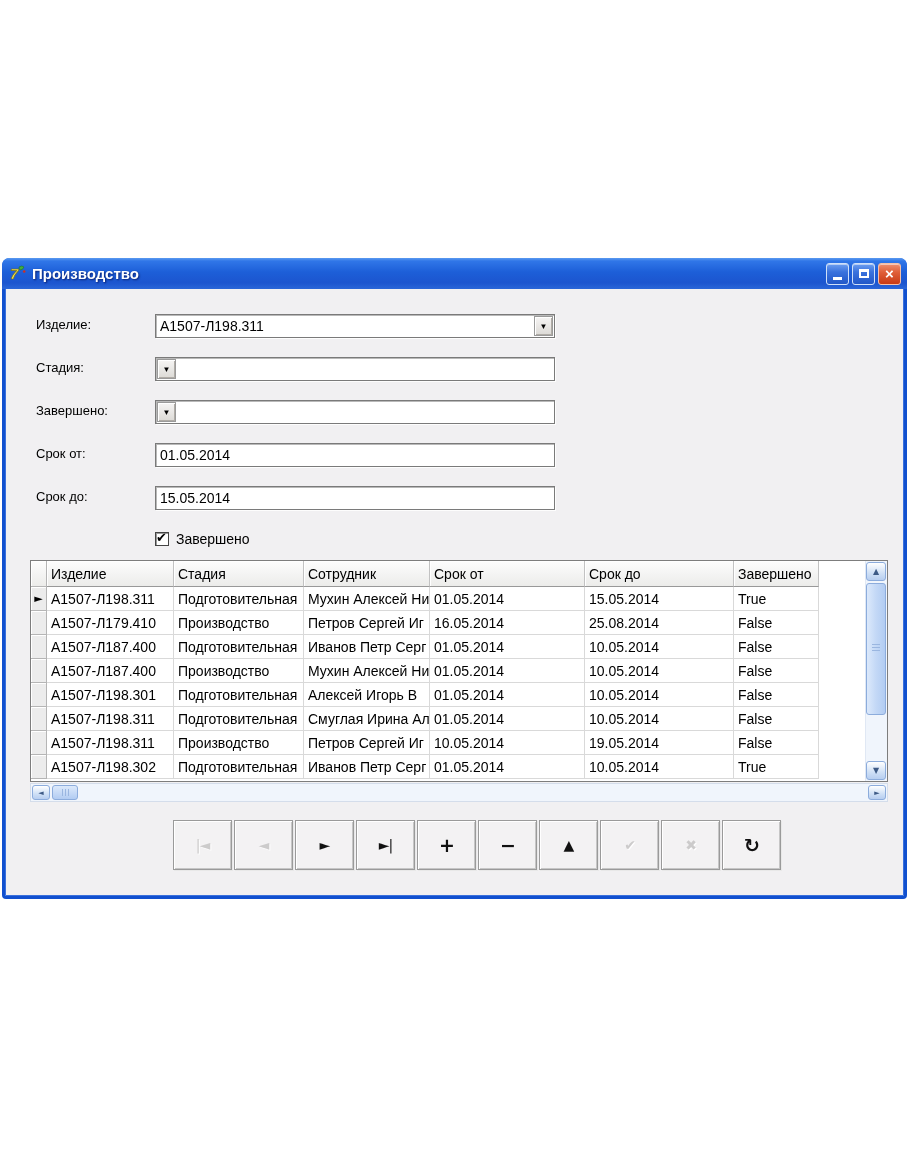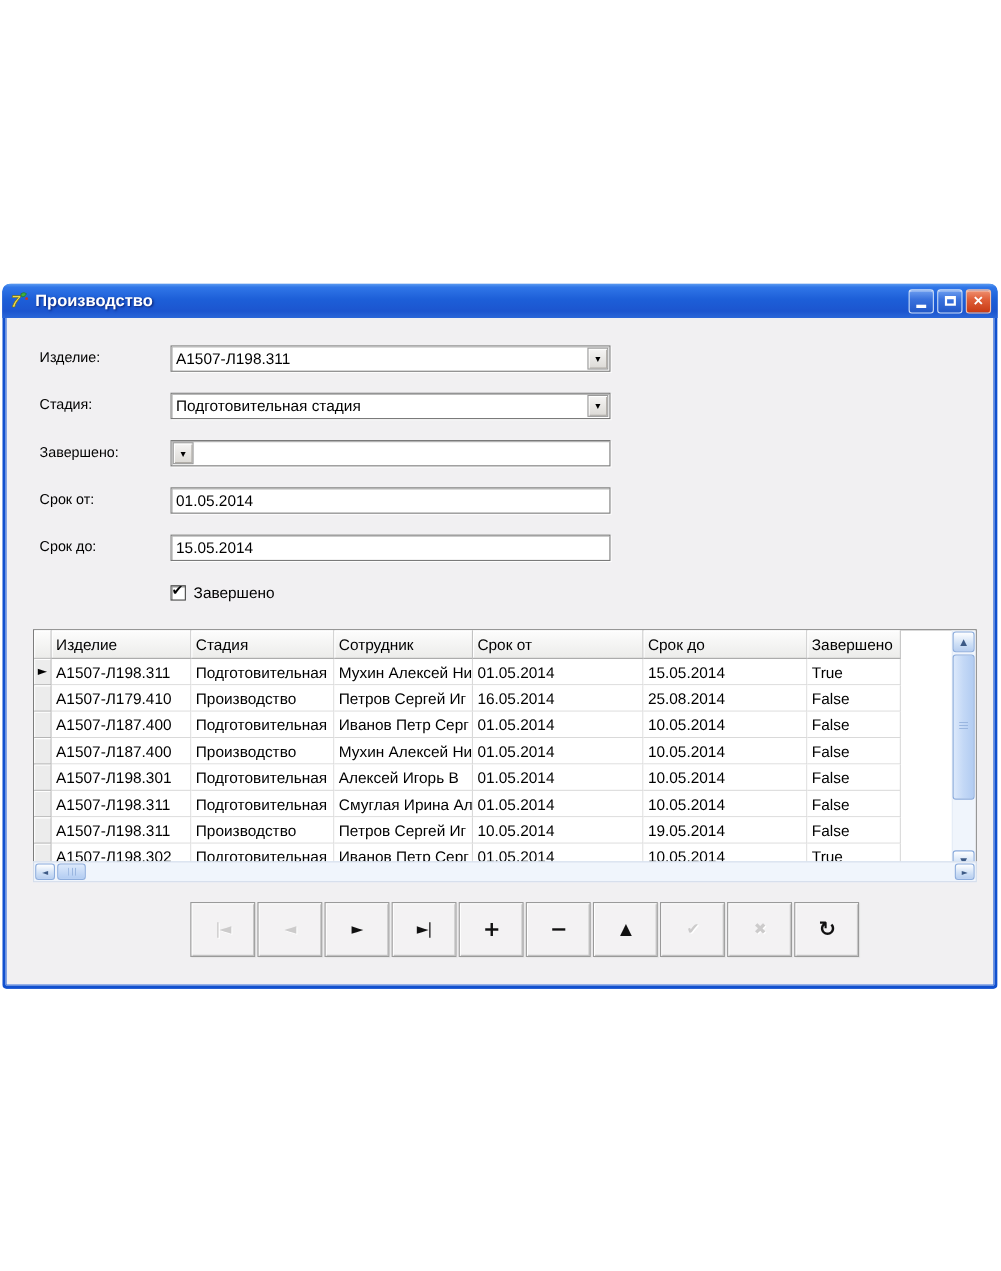--- a/index.html
+++ b/index.html
@@ -50,21 +50,21 @@
     align-items:center; cursor:pointer; }
   .cb-box { width:14px; height:14px; background:#fff; border:1px solid #444;
     box-shadow:inset 1px 1px 0 #9a9a9a; position:relative; }
   .cb-box .check { display:none; position:absolute; left:0px; top:-3px; font-size:13px;
     color:#000; font-family:"DejaVu Sans",sans-serif; }
   .cb-row.checked .cb-box .check { display:block; }
   .cb-label { font-size:14px; margin-left:7px; }
 
   
   .grid { position:absolute; left:25px; top:271px; width:858px; height:222px;
-    background:#fff; border:1px solid #7d7d7d; overflow:hidden;margin-top:12px; }
+    background:#fff; border:1px solid #7d7d7d; overflow:hidden; }
   .grid-inner { position:absolute; left:0; top:0; right:22px; bottom:0; overflow:hidden; }
   .grow { display:flex; height:24px; }
   .grow.header { height:26px; }
   .gcell { flex:none; overflow:hidden; white-space:nowrap; font-size:14px; padding:4px 0 0 4px; }
   .header .gcell { background:linear-gradient(#fdfdfd,#ececea);
     border-right:1px solid #c2c2c2; border-bottom:1px solid #999;
     box-shadow:inset 1px 1px 0 #fff; padding-top:5px; }
   .body-row .gcell { border-right:1px solid #d9d9d9; border-bottom:1px solid #d9d9d9; background:#fff; }
   .gcell.ind { width:16px; padding:0; background:#ececec; border-right:1px solid #b5b5b5;
     border-bottom:1px solid #b5b5b5; box-shadow:inset 1px 1px 0 #fff;
@@ -137,21 +137,20 @@
       <div class="control combo">
         <span class="combo-text">А1507-Л198.311</span>
         <span class="drop-btn">
             <span>▼</span>
           </span>
       </div>
     </div>
     <div class="form-row" style="top:68px">
       <span class="form-label">Стадия:</span>
       <div class="control combo">
-        <span class="combo-text">Подготовительная стадия</span>
         <span class="drop-btn">
             <span>▼</span>
           </span>
       </div>
     </div>
     <div class="form-row" style="top:111px">
       <span class="form-label">Завершено:</span>
       <div class="control combo">
         <span class="drop-btn">
             <span>▼</span>

